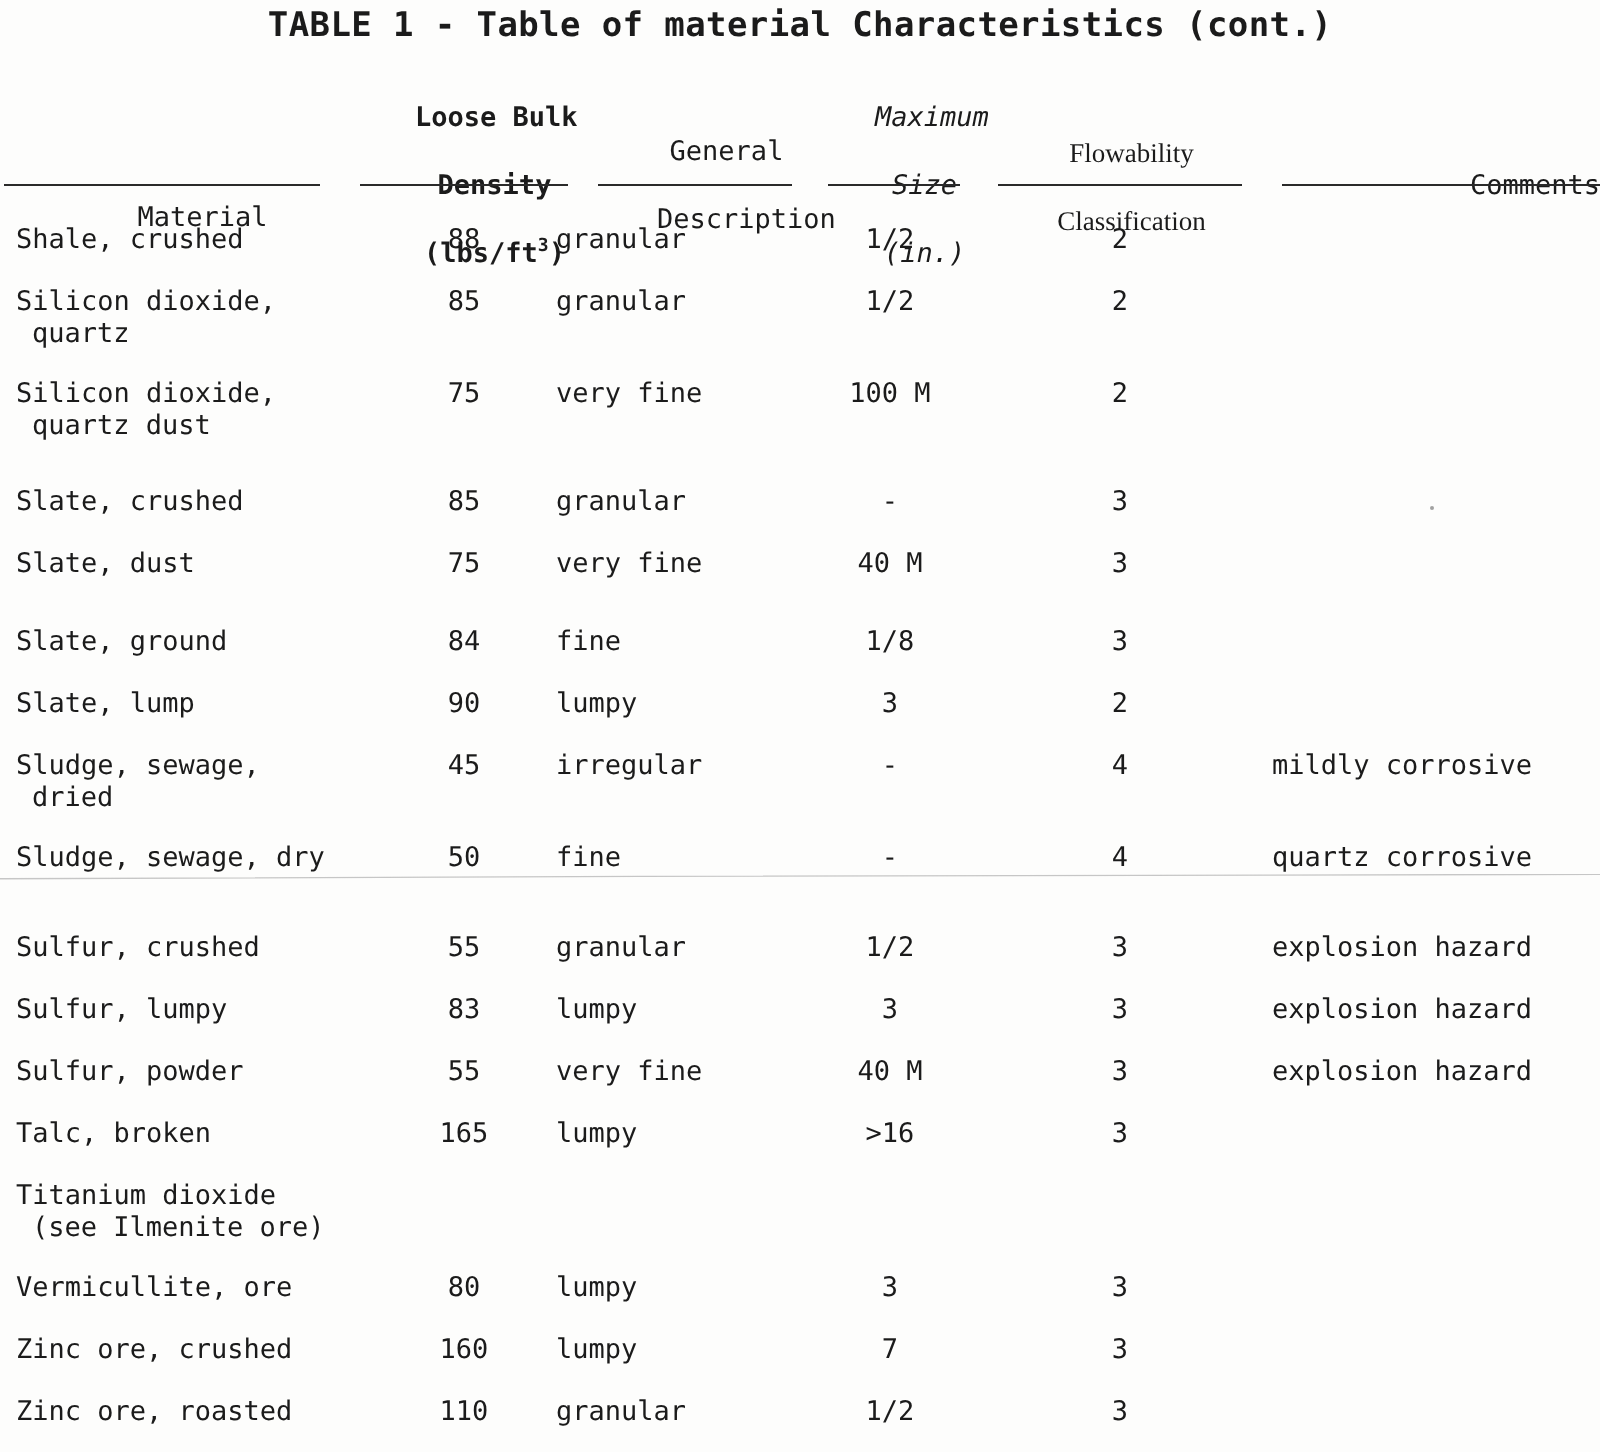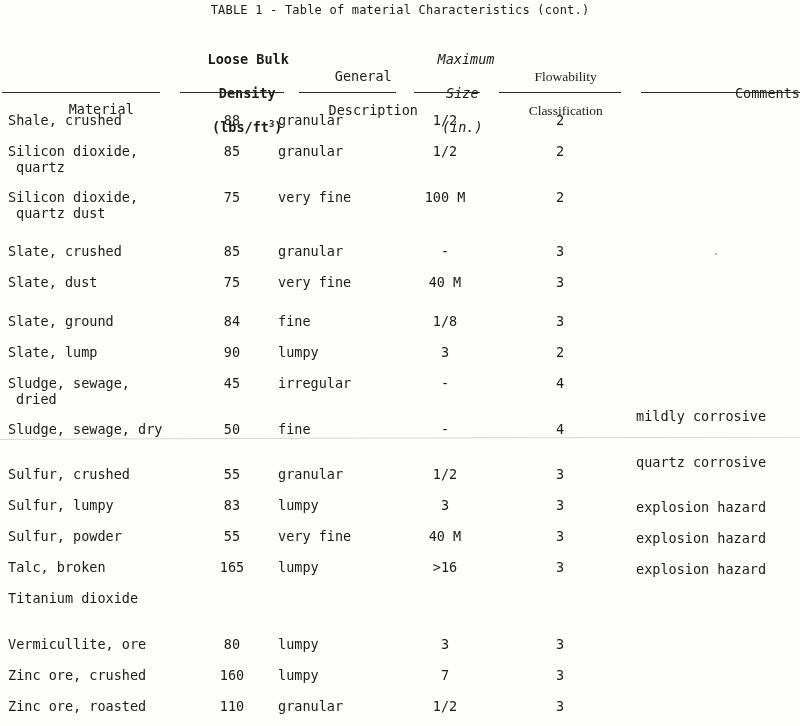--- a/index.html
+++ b/index.html
@@ -25,23 +25,24 @@
     background: #fdfdfc;
   }
 
   
   .title {
     position: absolute;
     left: 0;
     top: 3px;
     width: 800px;
     text-align: center;
-    font-size: 12px;
+    font-size: 17px;
     letter-spacing: 0.2px;
     white-space: nowrap;
+    font-weight: bold;
   }
 
   
   .hdr {
     position: absolute;
     font-size: 13.5px;
     line-height: 17px;
     white-space: pre;
     text-align: center;
   }
@@ -105,21 +106,20 @@
   }
   .c-flow {
     left: 495px;
     width: 130px;
     text-align: center;
   }
   .c-comments {
     left: 636px;
     width: 164px;
     text-align: left;
-    margin-top: 33px;
   }
 
   
   .artifact-line {
     position: absolute;
     left: 0;
     top: 437px;
     width: 800px;
     height: 3px;
     pointer-events: none;
@@ -269,21 +269,21 @@
         <div class="cell c-comments">explosion hazard</div>
       </div>
       <div class="row" style="top: 559px;">
         <div class="cell c-material"><span>Talc, broken</span></div>
         <div class="cell c-density">165</div>
         <div class="cell c-description">lumpy</div>
         <div class="cell c-size">&gt;16</div>
         <div class="cell c-flow">3</div>
       </div>
       <div class="row" style="top: 590px;">
-        <div class="cell c-material"><span>Titanium dioxide</span></div>
+        <div class="cell c-material"><span>Titanium dioxide</span><span class="cont">(see Ilmenite ore)</span></div>
       </div>
       <div class="row" style="top: 636px;">
         <div class="cell c-material"><span>Vermicullite, ore</span></div>
         <div class="cell c-density">80</div>
         <div class="cell c-description">lumpy</div>
         <div class="cell c-size">3</div>
         <div class="cell c-flow">3</div>
       </div>
       <div class="row" style="top: 667px;">
         <div class="cell c-material"><span>Zinc ore, crushed</span></div>

